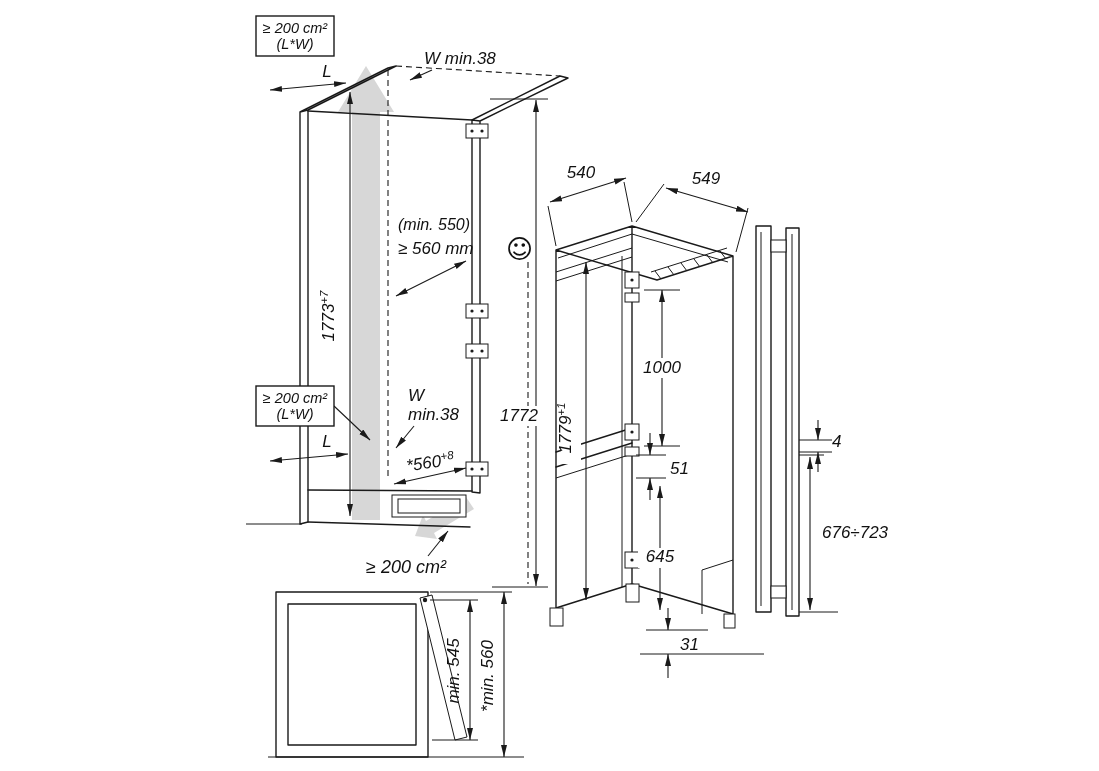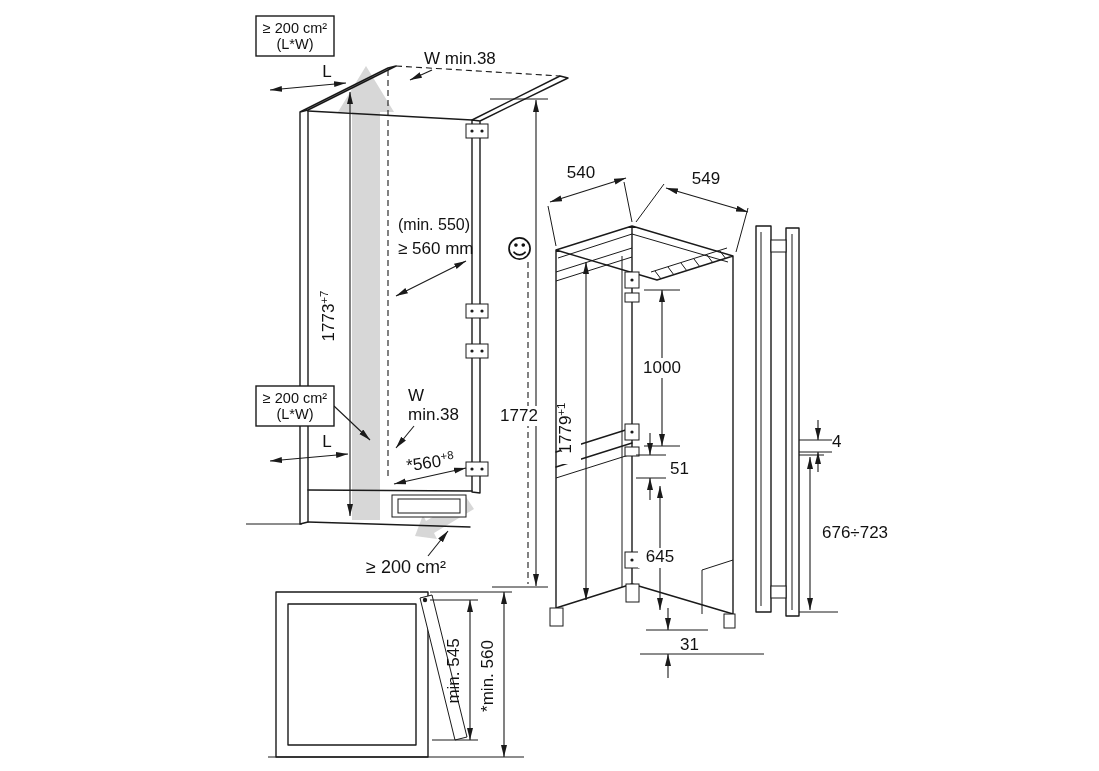--- a/index.html
+++ b/index.html
@@ -1,16 +1,16 @@
 <!DOCTYPE html>
 <html><head>
 <meta charset="utf-8">
 <style>
   html,body{margin:0;padding:0;background:#fff;}
-  #canvas{position:relative;width:1099px;height:771px;background:#fff;overflow:hidden;}
+  #canvas{position:relative;width:1099px;height:771px;background:#fff;overflow:hidden;font-style:italic;}
   svg{display:block;}
   .edge{stroke:#1a1a1a;stroke-width:1.4;fill:none;stroke-linecap:round;stroke-linejoin:round;}
   .thin{stroke:#1a1a1a;stroke-width:1;fill:none;}
   .dash{stroke:#1a1a1a;stroke-width:1.1;fill:none;stroke-dasharray:6 4;}
   .dim{stroke:#1a1a1a;stroke-width:1.1;fill:none;marker-start:url(#arrow);marker-end:url(#arrow);}
   .lead{stroke:#1a1a1a;stroke-width:1.1;fill:none;marker-end:url(#arrow);}
   .lbl{font-family:"Liberation Sans","DejaVu Sans",sans-serif;font-size:17px;fill:#111;}
   .lbl-s{font-size:14.5px;}
   .lbl-m{font-size:16px;}
   .lbl-b{font-size:18px;}

